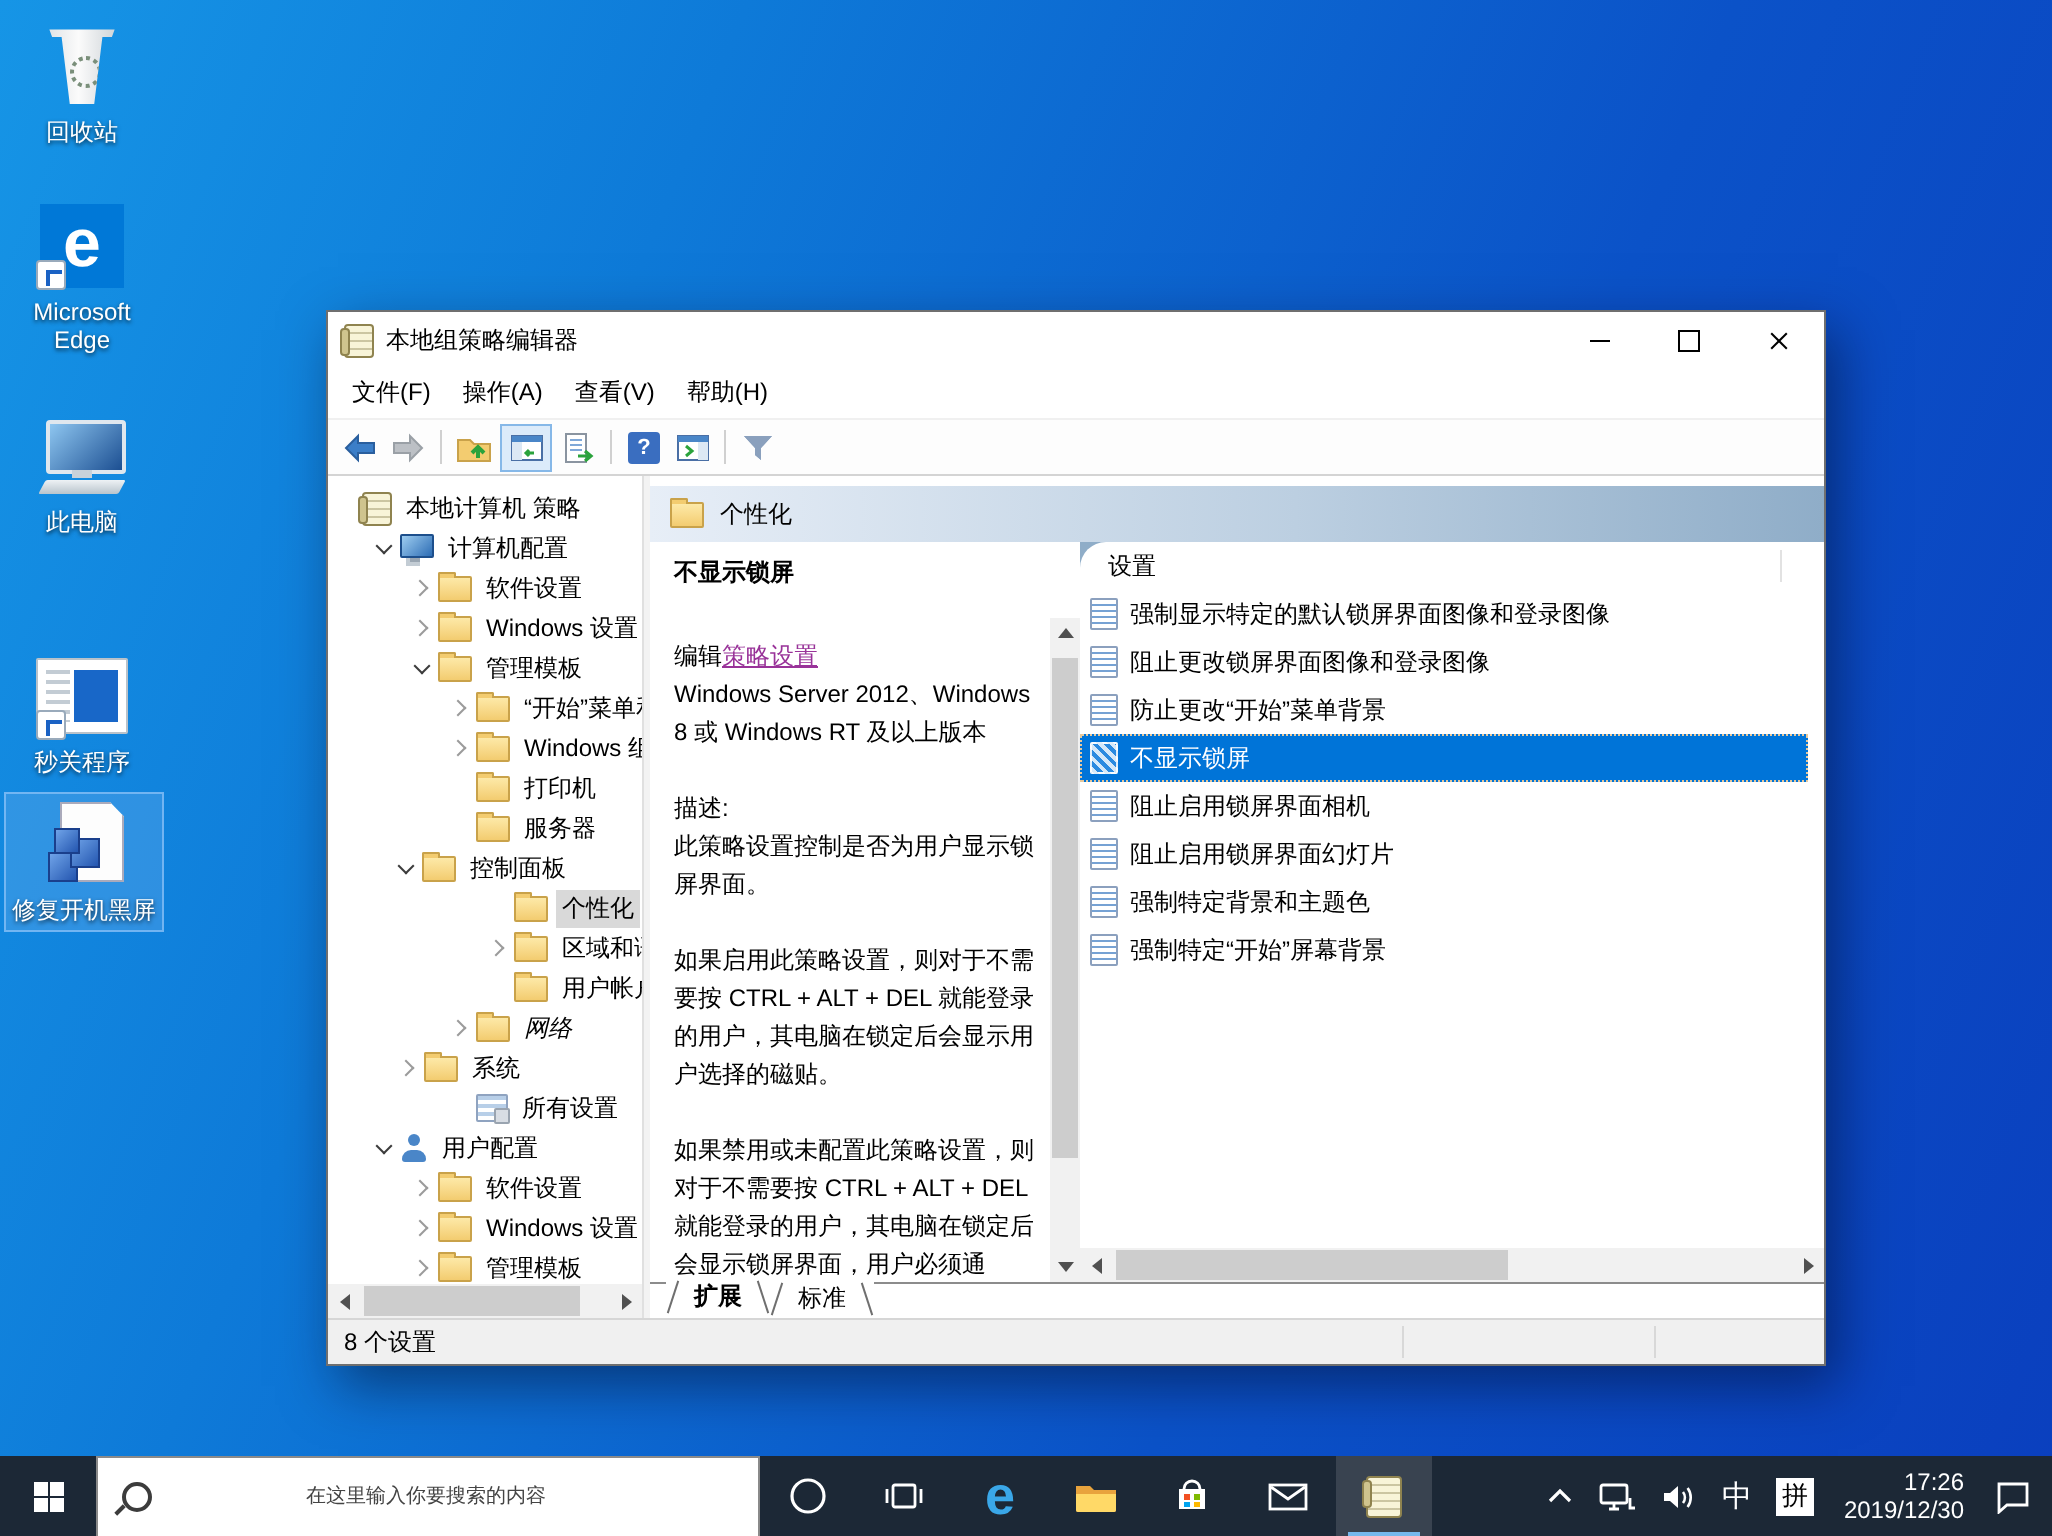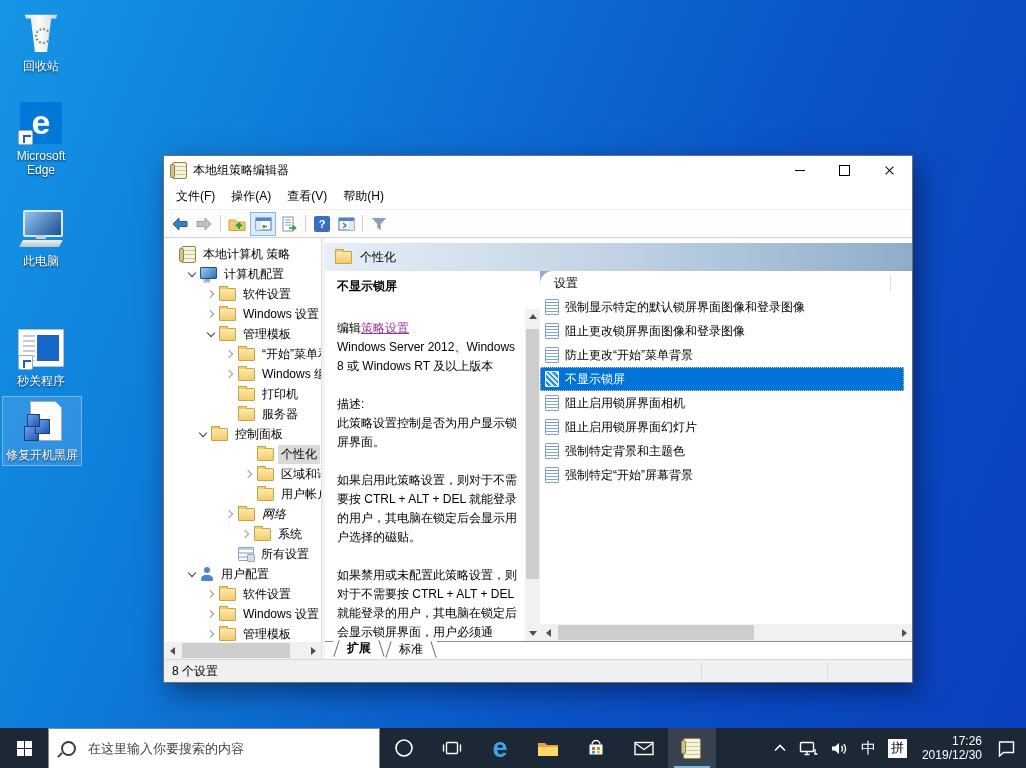--- a/index.html
+++ b/index.html
@@ -143,21 +143,21 @@
   
   .tbi svg{display:block;}
 
   
   .taskbar{position:absolute;left:0;bottom:0;width:1026px;height:40px;background:#1c2836;display:flex;align-items:stretch;z-index:5;}
   .tb-btn{width:48px;display:flex;align-items:center;justify-content:center;flex:none;}
   .tb-btn.active-app{background:rgba(255,255,255,.13);position:relative;}
   .tb-btn.active-app::after{content:'';position:absolute;left:6px;right:6px;bottom:0;height:2px;background:#76b9ed;}
   .tb-search{width:318px;background:#fff;border:1px solid #8a8a8a;border-bottom:none;display:flex;align-items:center;
     gap:10px;padding-left:12px;flex:none;}
-  .tb-search input{border:none;outline:none;font-size:13px;width:250px;font-family:inherit;color:#333;background:transparent;}
+  .tb-search input{border:none;outline:none;font-size:10px;width:250px;font-family:inherit;color:#333;background:transparent;text-align:center;}
   .tb-search input::placeholder{color:#444;opacity:1;}
   .mag{position:relative;width:11px;height:11px;border:2px solid #3c3c3c;border-radius:50%;flex:none;}
   .mag::after{content:'';position:absolute;left:-4px;bottom:-4px;width:2px;height:6px;background:#3c3c3c;transform:rotate(45deg);}
   .edge-e{color:#3aa7e8;font-size:27px;font-weight:bold;line-height:1;}
   .tray{margin-left:auto;display:flex;align-items:center;padding-right:4px;}
   .tray-item{padding:0 6px;height:40px;display:flex;align-items:center;justify-content:center;color:#fff;}
   .lang-zh{font-size:15px;}
   .ime-box{width:19px;height:19px;background:#fff;color:#000;font-size:13px;display:flex;align-items:center;justify-content:center;}
   .clock{flex-direction:column;font-size:12px;line-height:14px;align-items:flex-end;padding:0 9px;}
   .start-logo{display:grid;grid-template-columns:7px 7px;grid-template-rows:7px 7px;gap:1px;}
@@ -356,21 +356,21 @@
             <div class="tree-row" style="padding-left: 78px;">
               <span class="chev"></span>
               <span class="ti i-folder"></span>
               <span class="tlabel">用户帐户</span>
             </div>
             <div class="tree-row" style="padding-left: 59px; font-style: italic;">
               <span class="chev col"></span>
               <span class="ti i-folder"></span>
               <span class="tlabel">网络</span>
             </div>
-            <div class="tree-row" style="padding-left: 75px; font-family: Liberation Serif, serif;">
+            <div class="tree-row" style="padding-left: 33px; font-family: Liberation Serif, serif;">
               <span class="chev col"></span>
               <span class="ti i-folder"></span>
               <span class="tlabel">系统</span>
             </div>
             <div class="tree-row" style="padding-left: 59px;">
               <span class="chev"></span>
               <span class="ti i-allset"></span>
               <span class="tlabel">所有设置</span>
             </div>
             <div class="tree-row" style="padding-left: 21px;">

